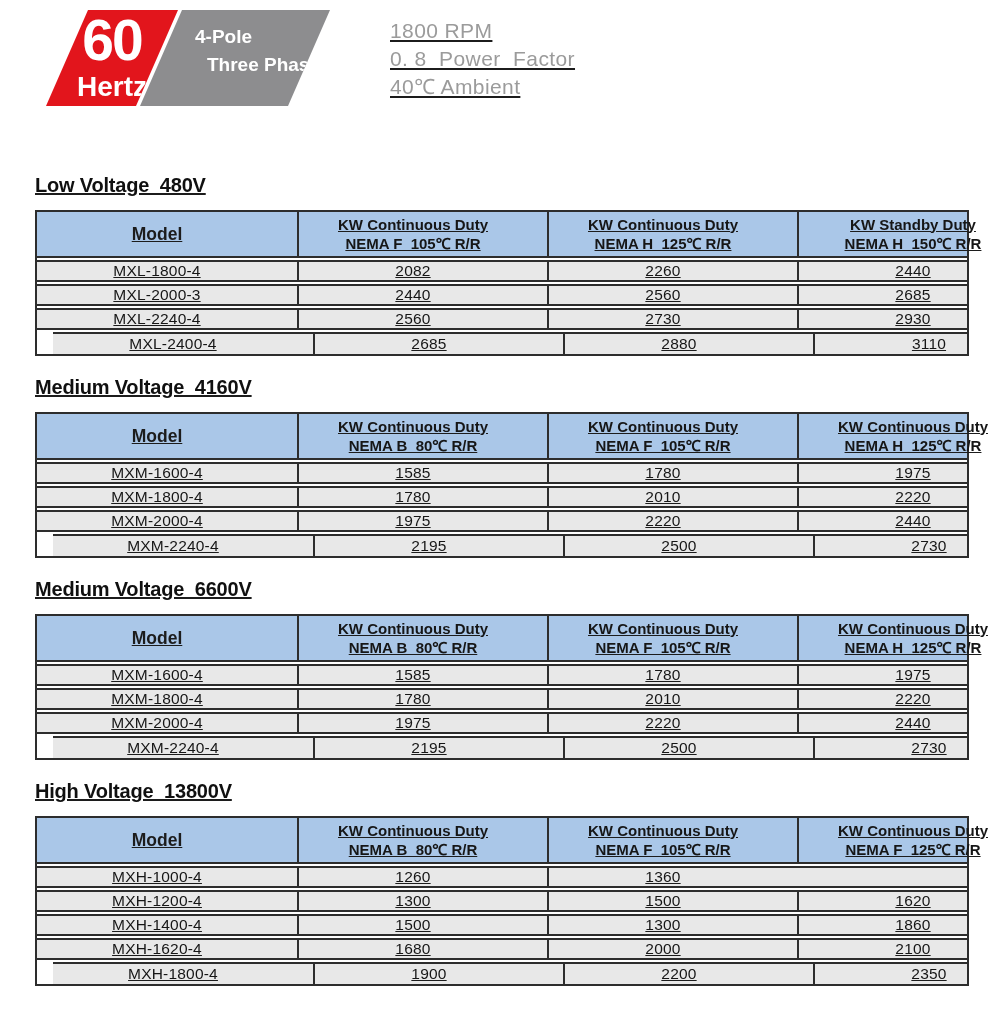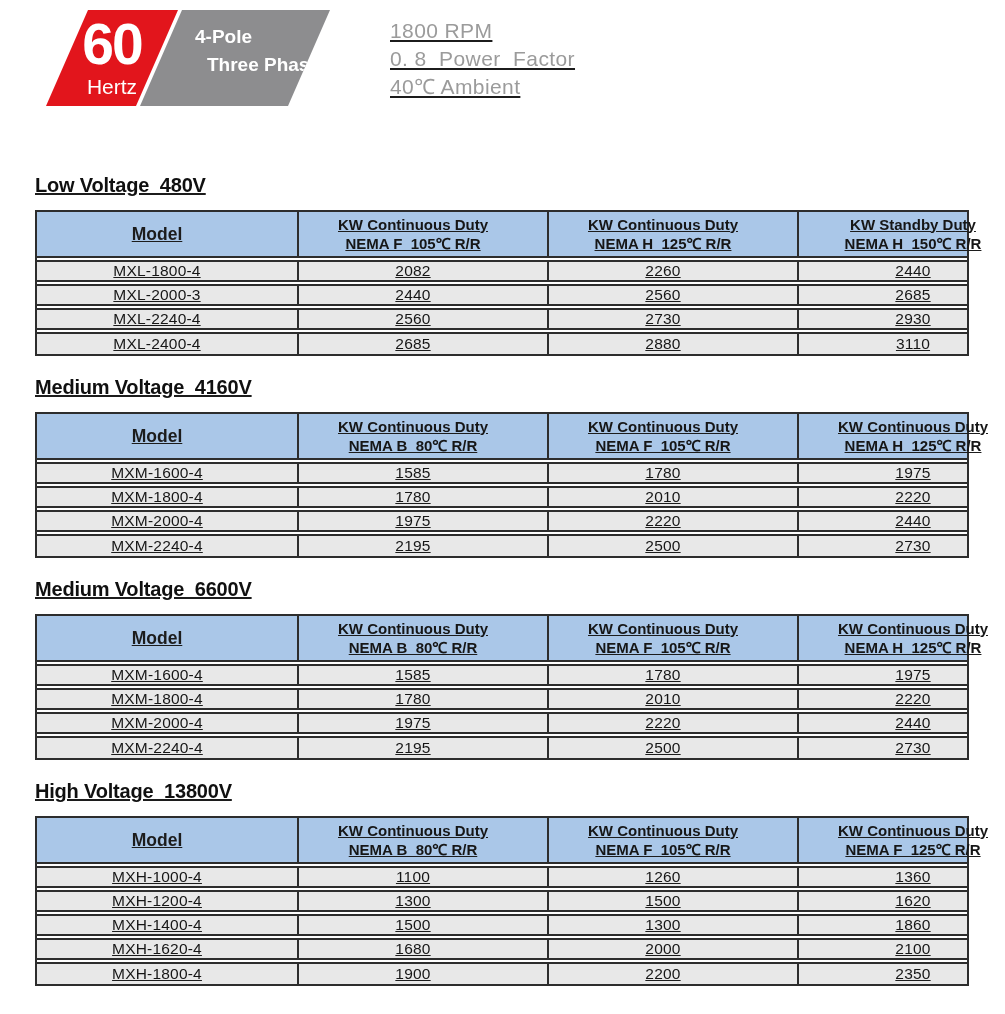--- a/index.html
+++ b/index.html
@@ -18,21 +18,21 @@
     clip-path: polygon(42px 0, 100% 0, calc(100% - 42px) 100%, 0 100%);
   }
   .par.red {
     left: 46px; width: 132px; background: #E2151C;
     display: flex; flex-direction: column; align-items: center; justify-content: center;
   }
   .hz {
     font-size: 57px; font-weight: bold; color: #ffffff;
     line-height: 0.95; letter-spacing: -2px; text-align: right;
   }
-  .hz-unit { font-size: 21px; font-weight: normal; color: #ffffff; margin-top: 3px; }
+  .hz-unit { font-size: 28px; font-weight: bold; color: #ffffff; margin-top: 3px; }
   .par.gray {
     left: 140px; width: 190px; background: #8D8D8F;
     padding-top: 16px;
   }
   .pole  { margin-left: 55px; font-size: 19px; font-weight: bold; color: #ffffff; }
   .phase { margin-left: 67px; font-size: 19px; font-weight: bold; color: #ffffff; margin-top: 6px; }
   .specs { position: absolute; left: 390px; top: 17px; text-decoration: underline; }
   .spec-line {
     font-size: 21px; color: #9B9B9B; line-height: 28px;
     white-space: pre; letter-spacing: 0.4px;
@@ -49,21 +49,21 @@
   .tbl {
     border: 2px solid #2D2D2D; background: #ffffff;
     display: flex; flex-direction: column; gap: 2px;
   }
   .row {
     display: grid; grid-template-columns: 240px 230px 230px 230px;
     background: #E8E8E8;
     border-top: 2px solid #2D2D2D; border-bottom: 2px solid #2D2D2D; gap: 20px;
   }
   .row:first-child { border-top: none; }
-  .row:last-child  { border-bottom: none; }
+  .row:last-child  { border-bottom: none; margin-left: 16px; }
   .row.head { background: #AAC7E8; height: 46px; }
   .row.data { height: 22px; }
   .cell {
     display: flex; align-items: center; justify-content: center;
     overflow: hidden;
   }
   .cell + .cell { border-left: 2px solid #2D2D2D; }
   .head .cell { flex-direction: column; justify-content: center; line-height: 1.3; }
   .model-h { font-size: 17.5px; font-weight: bold; }
   .hl1, .hl2 { font-size: 15px; font-weight: bold; white-space: pre; color: #161616; }
@@ -248,21 +248,20 @@
             <span class="hl1">KW Continuous Duty</span>
             <span class="hl2">NEMA F  105℃ R/R</span>
           </div>
           <div class="cell">
             <span class="hl1">KW Continuous Duty</span>
             <span class="hl2">NEMA F  125℃ R/R</span>
           </div>
         </div>
         <div class="row data">
           <div class="cell">MXH-1000-4</div>
-          <div class="cell">1100</div>
           <div class="cell">1260</div>
           <div class="cell">1360</div>
         </div>
         <div class="row data">
           <div class="cell">MXH-1200-4</div>
           <div class="cell">1300</div>
           <div class="cell">1500</div>
           <div class="cell">1620</div>
         </div>
         <div class="row data">

